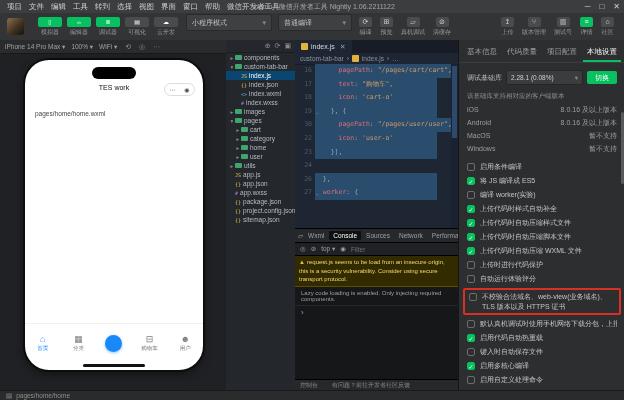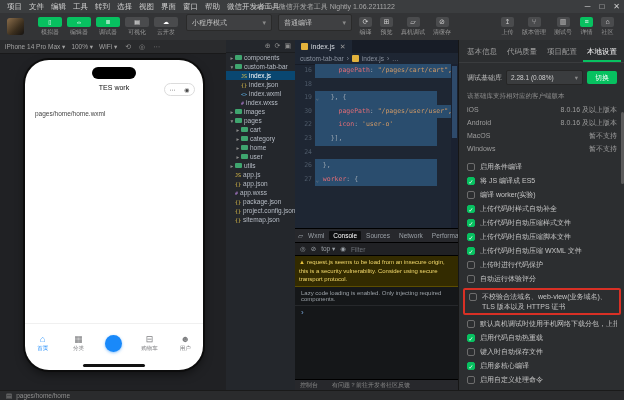--- a/index.html
+++ b/index.html
@@ -366,21 +366,26 @@
         <span>index.js</span>
         <span>›</span>
         <span>…</span>
       </div>
     <div class="code" id="code">
         <div class="line sel">
           <div class="gut">16</div>
           <span class="cspan"><span class="p">      </span><span class="k">pagePath</span><span class="p">: </span><span class="s">"/pages/cart/cart",</span></span>
         </div>
         <div class="line sel">
+          <div class="gut">17</div>
+          <span class="cspan"><span class="p">      </span><span class="k">text</span><span class="p">: </span><span class="s">"购物车",</span></span>
+        </div>
+        <div class="line sel">
           <div class="gut">18</div>
+          <span class="cspan"><span class="p">      </span><span class="k">icon</span><span class="p">: </span><span class="s">'cart-o'</span></span>
         </div>
         <div class="line sel">
           <div class="gut">19<span class="fold">⌄</span></div>
           <span class="cspan"><span class="p">    }, {</span></span>
         </div>
         <div class="line sel">
           <div class="gut">30</div>
           <span class="cspan"><span class="p">      </span><span class="k">pagePath</span><span class="p">: </span><span class="s">"/pages/user/user",</span></span>
         </div>
         <div class="line sel">

